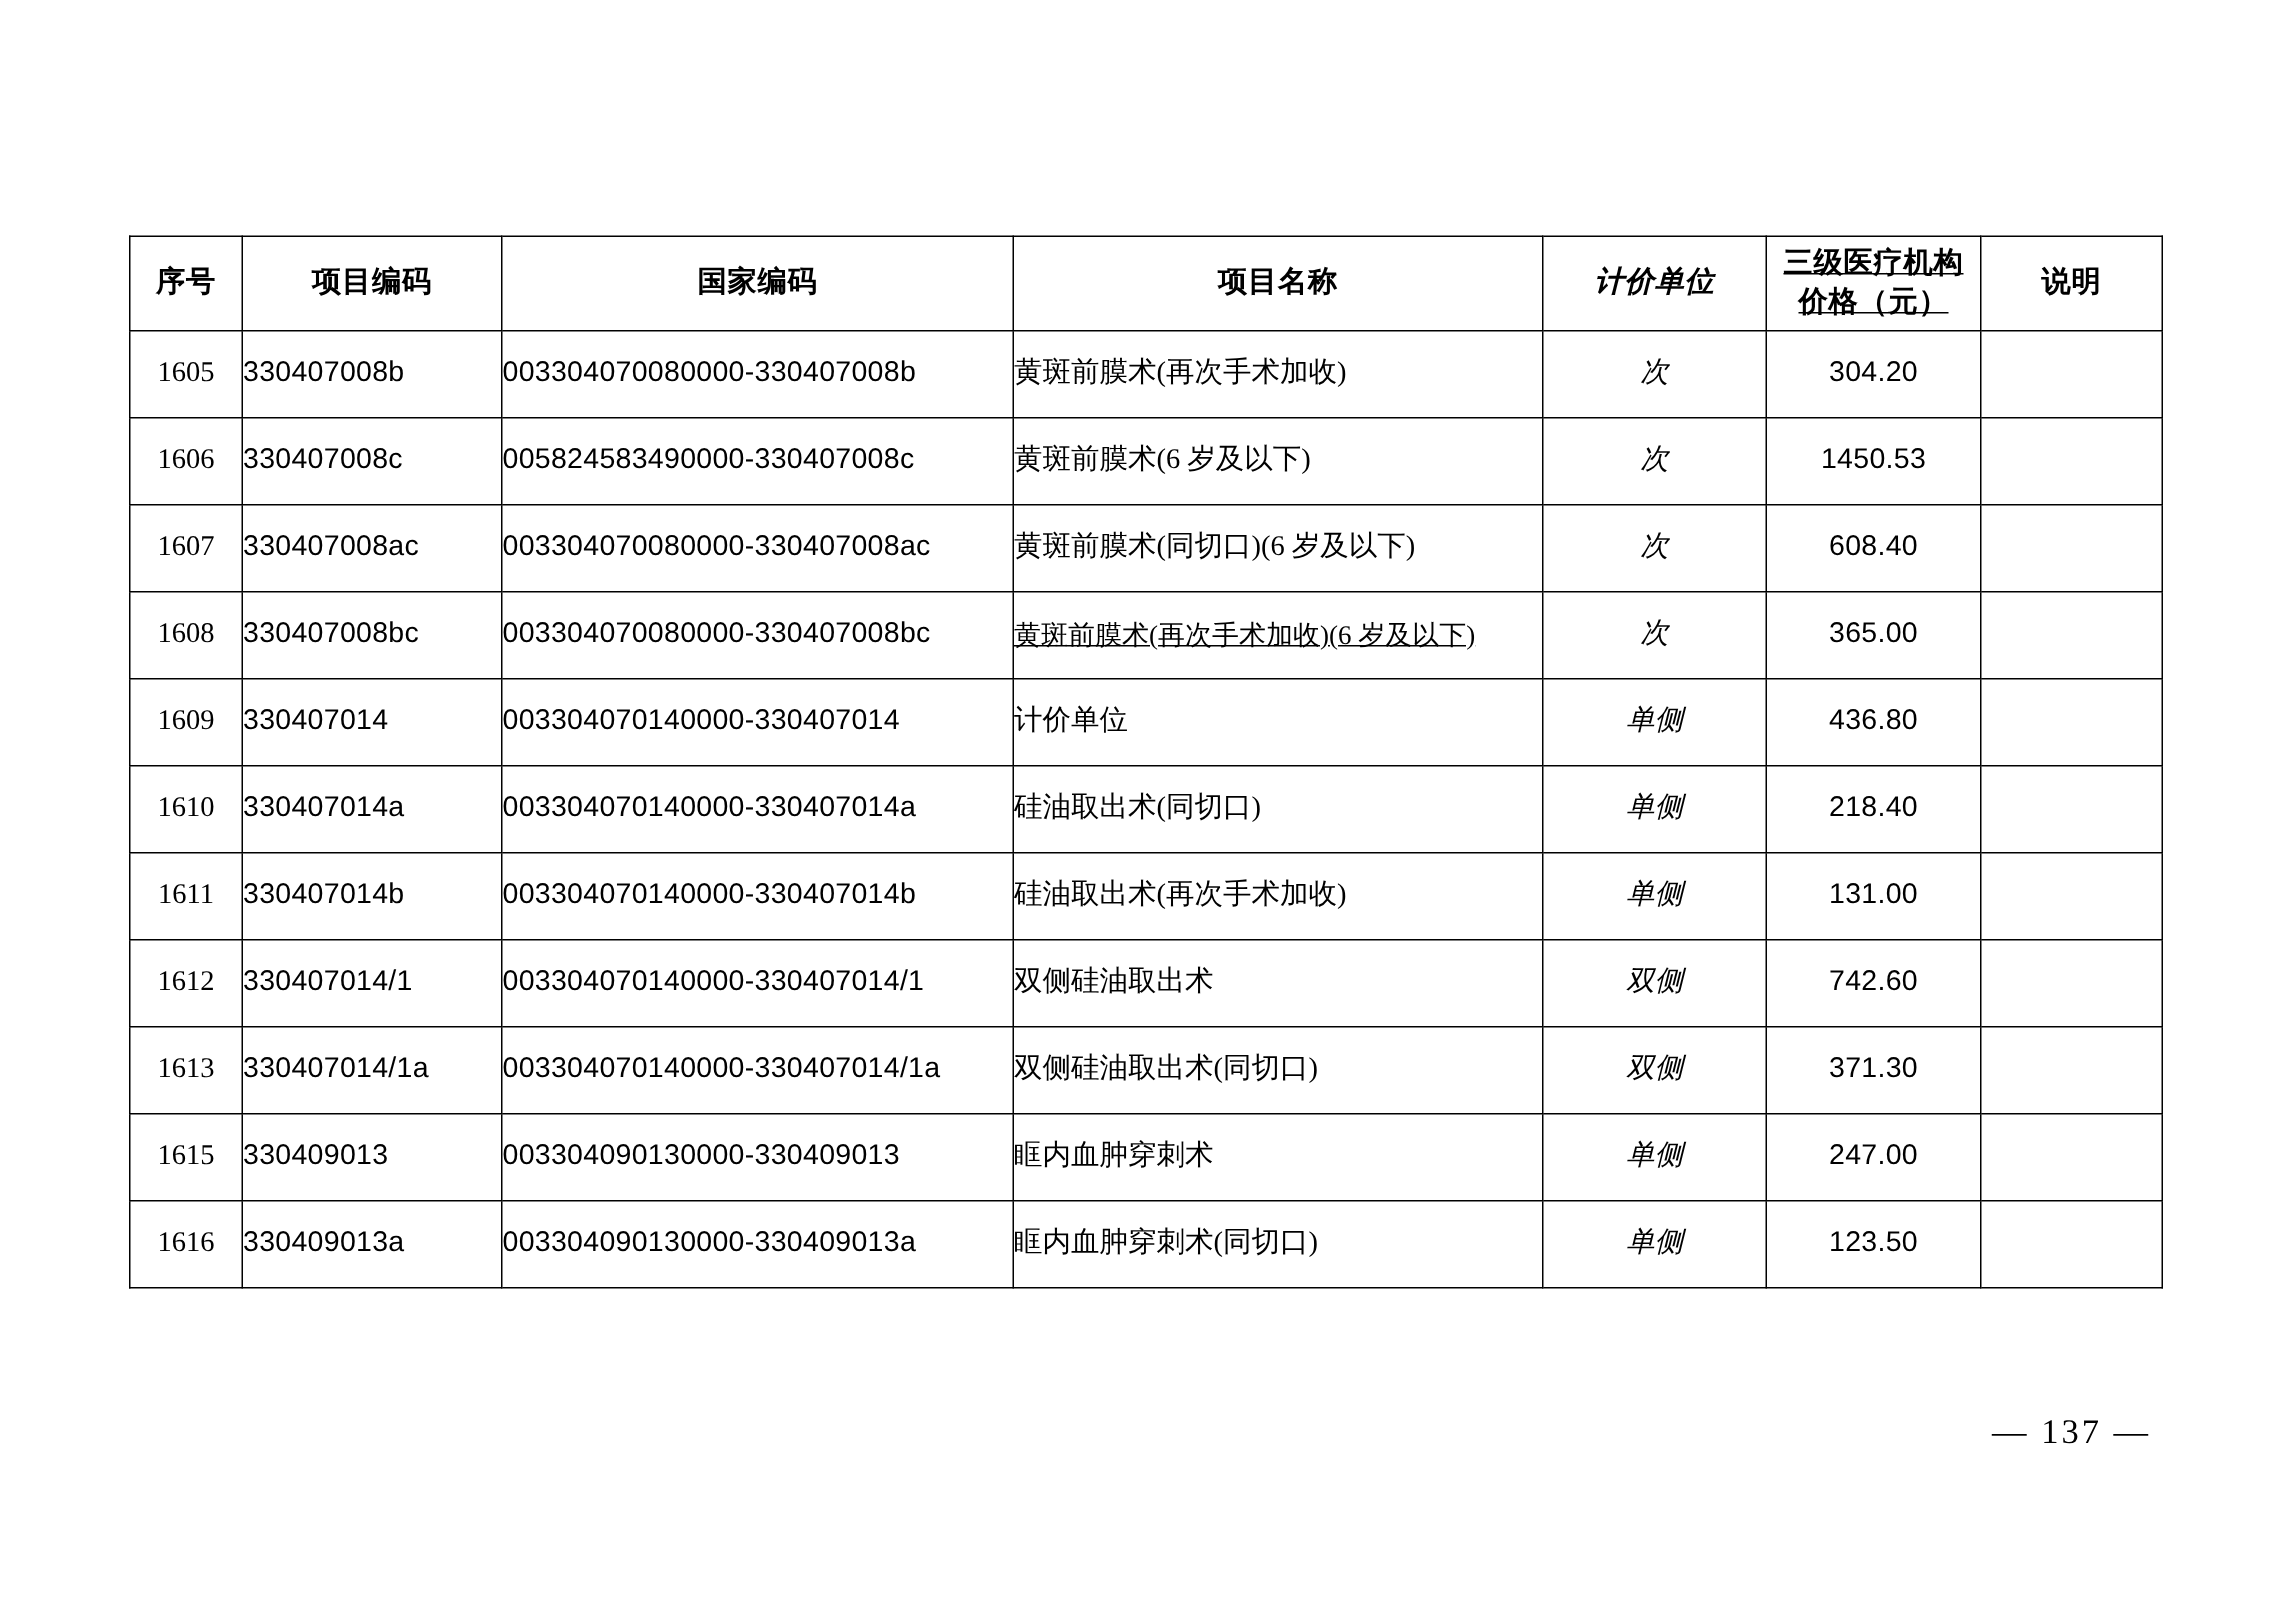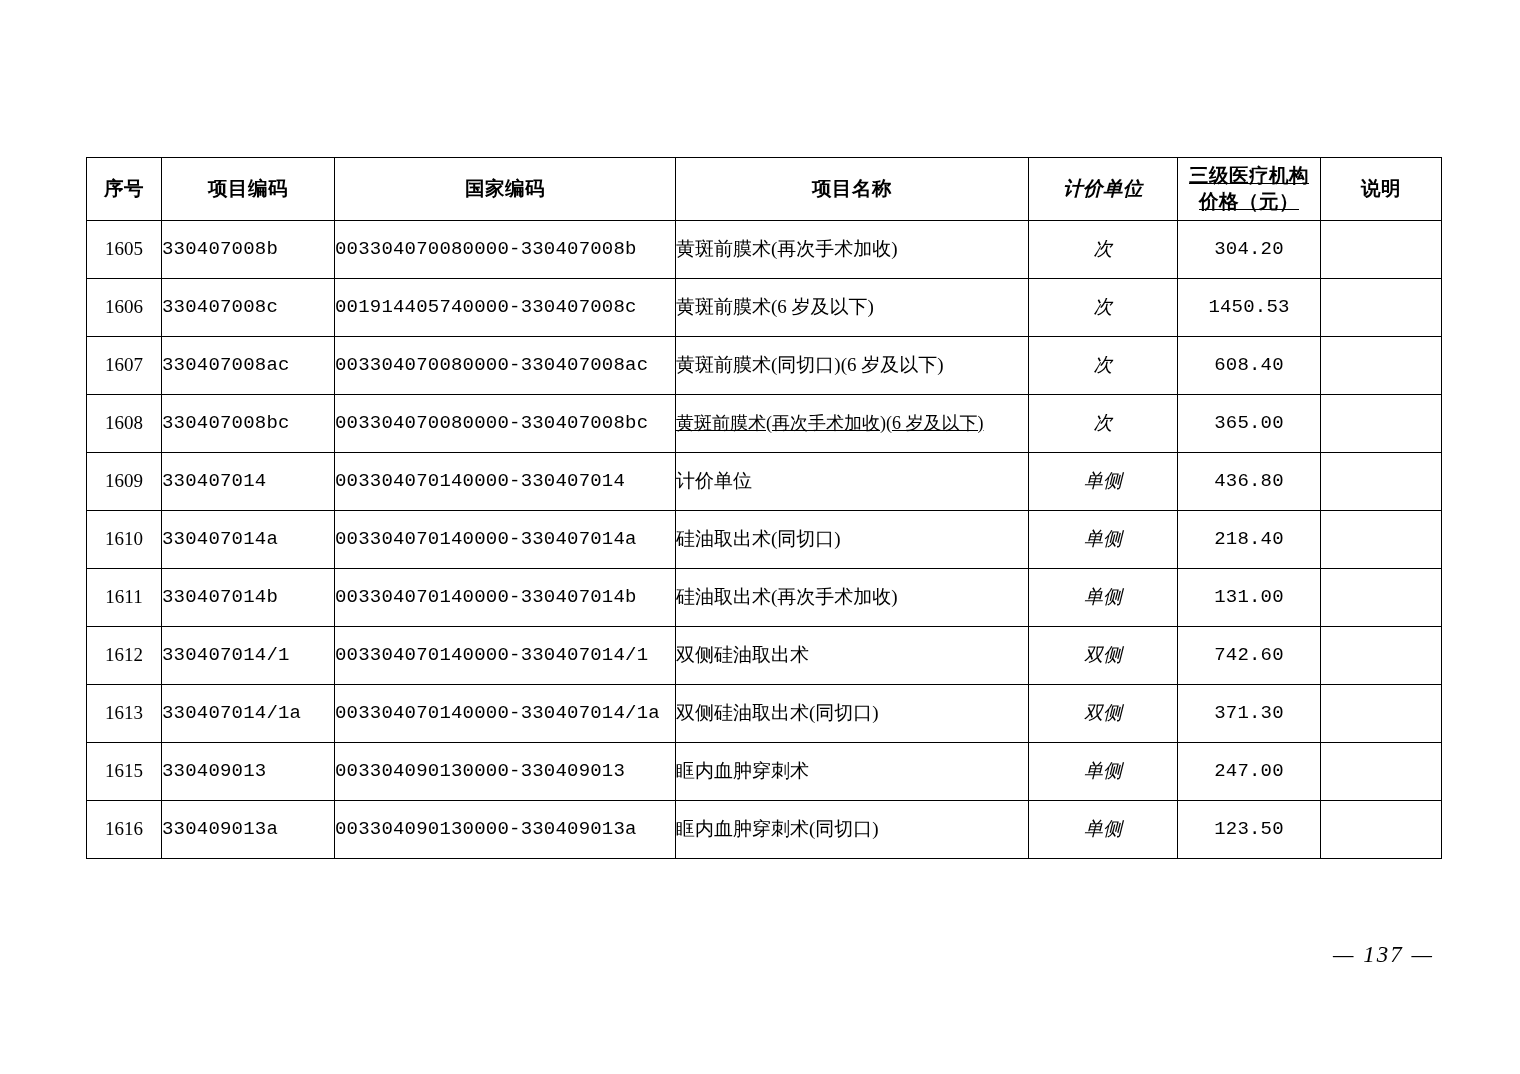--- a/index.html
+++ b/index.html
@@ -56,32 +56,31 @@
   }
   .c-seq    { width: 74px;  text-align: center; }
   .c-code   { width: 172px; text-align: left;  padding-left: 7px; }
   .c-nat    { width: 340px; text-align: left;  padding-left: 7px; margin-left: 20px; }
   .c-name   { width: 352px; text-align: left;  padding-left: 7px; }
   .c-unit   { width: 148px; text-align: center; font-style: italic; }
   .c-price  { width: 142px; text-align: center; padding-right: 14px; }
   .c-note   { width: 120px; text-align: center; }
 
   .mono-ish {
-    font-family: Liberation Mono, monospace;
+    font-family: Liberation Sans, sans-serif;
     letter-spacing: 0.2px;
   }
   .page-number {
     position: absolute;
     left: 0;
     top: 925px;
     width: 1434px;
     text-align: right;
     font-size: 23px;
     letter-spacing: 2px;
-    font-style: italic;
   }
 </style>
 </head>
 <body>
 
 <div class="page">
 
   <table class="price-table">
     <thead>
       <tr>
@@ -103,21 +102,21 @@
         <td class="c-code mono-ish">330407008b</td>
         <td class="c-nat mono-ish">003304070080000-330407008b</td>
         <td class="c-name">黄斑前膜术(再次手术加收)</td>
         <td class="c-unit">次</td>
         <td class="c-price mono-ish">304.20</td>
         <td class="c-note"></td>
       </tr>
       <tr>
         <td class="c-seq">1606</td>
         <td class="c-code mono-ish">330407008c</td>
-        <td class="c-nat mono-ish">001914405740000-330407008c</td>
+        <td class="c-nat mono-ish">005824583490000-330407008c</td>
         <td class="c-name">黄斑前膜术(6 岁及以下)</td>
         <td class="c-unit">次</td>
         <td class="c-price mono-ish">1450.53</td>
         <td class="c-note"></td>
       </tr>
       <tr>
         <td class="c-seq">1607</td>
         <td class="c-code mono-ish">330407008ac</td>
         <td class="c-nat mono-ish">003304070080000-330407008ac</td>
         <td class="c-name">黄斑前膜术(同切口)(6 岁及以下)</td>

